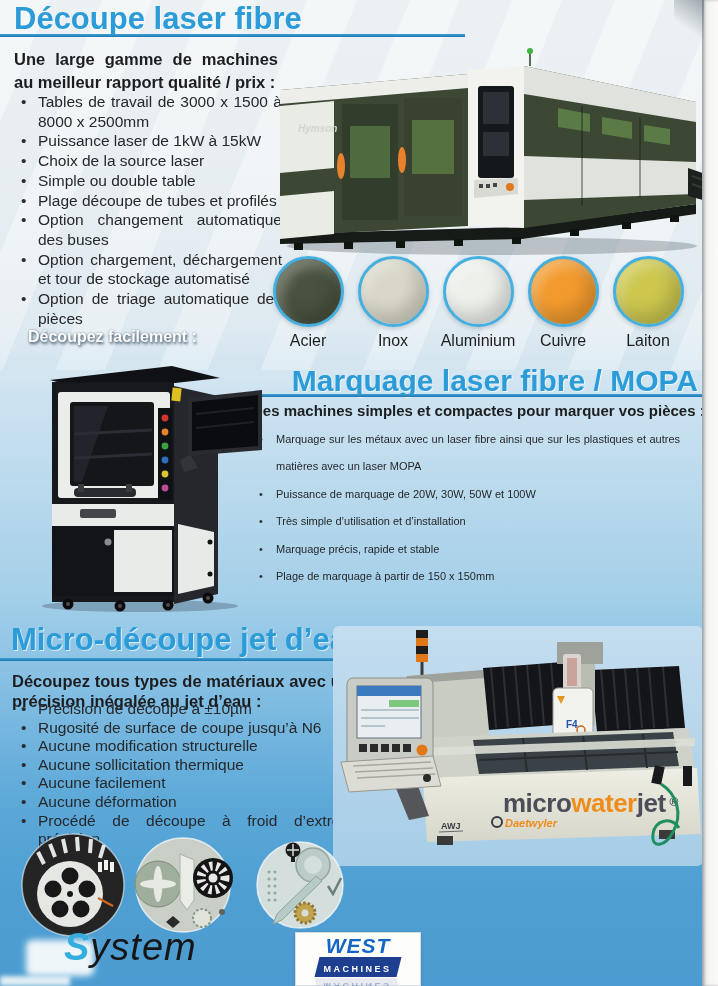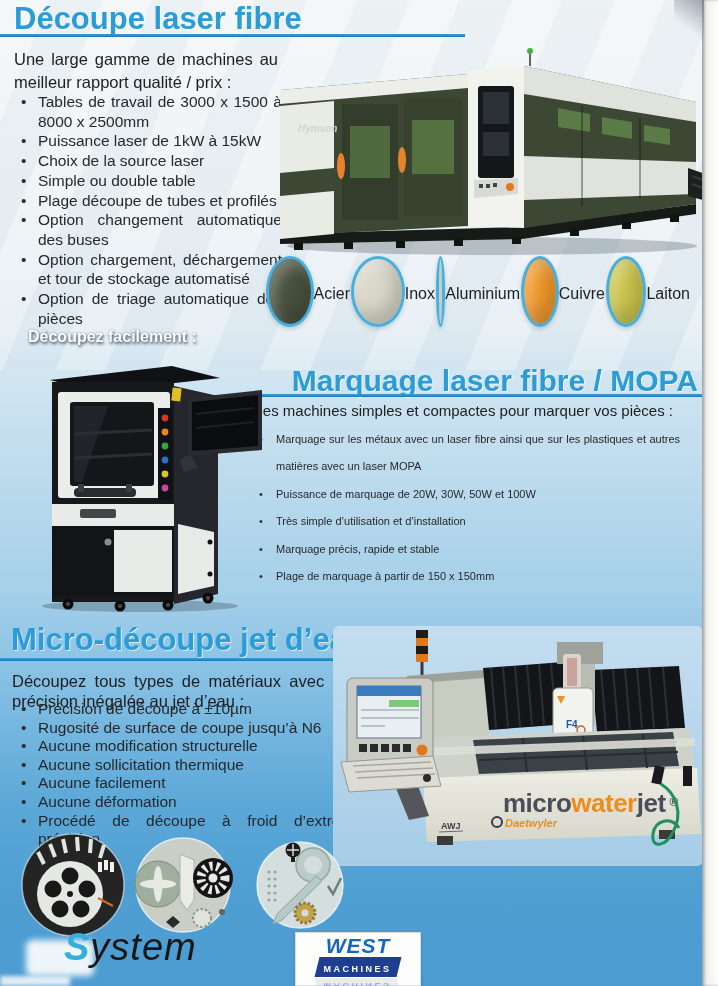--- a/index.html
+++ b/index.html
@@ -40,21 +40,21 @@
             text-shadow:1px 1px 0 rgba(255,255,255,.65); white-space:nowrap; }
   .rule { position:absolute; background:linear-gradient(180deg,#3e9ed2,#1f78b4); }
 
   .title1 { left:14px; top:1px; font-size:31px; }
   .rule1  { left:0; top:34px; width:465px; height:3px; }
   .title2 { right:20px; top:364px; font-size:30px; }
   .rule2  { left:251px; top:394px; width:453px; height:3px; }
   .title3 { left:11px; top:622px; font-size:31px; }
   .rule3  { left:0; top:658px; width:348px; height:3px; }
 
-  .intro { position:absolute; font-weight:normal; color:#1c1e20; text-align:justify; }
+  .intro { position:absolute; font-weight:bold; color:#1c1e20; text-align:justify; }
   .intro1 { left:14px; top:48px; width:264px; font-size:16.5px; line-height:23px; }
   .intro2 { left:252px; top:402px; width:430px; font-size:15px; line-height:18px; white-space:nowrap; text-align:left; }
   .intro3 { left:12px; top:672px; width:348px; font-size:16.5px; line-height:19.5px; }
 
   ul.blist { list-style:none; margin:0; padding:0; position:absolute; }
   ul.blist li { position:relative; padding-left:24px; color:#26282b; text-align:justify; }
   ul.blist li::before { content:"\2022"; position:absolute; left:7px; top:0; color:#2c2e30; }
   .blist1 { left:14px; top:92px;  width:268px; font-size:15.5px; }
   .blist1 li { line-height:19.7px; }
   .blist2 { left:252px; top:426px; width:428px; font-size:11px; }
@@ -64,21 +64,21 @@
 
   .cut-easily {
     position:absolute; left:28px; top:328px; font-size:16px; font-weight:bold;
     color:#fdfdfd; text-shadow:1px 2px 3px rgba(35,55,75,.8), 0 0 2px rgba(40,60,80,.5);
     white-space:nowrap;
   }
 
   
   .materials { position:absolute; left:266px; top:256px; width:424px;
                display:flex; justify-content:space-between; }
-  .mat { width:84px; display:flex; flex-direction:row; align-items:center; }
+  .mat { width:84px; display:flex; flex-direction:column; align-items:center; }
   .mat .dot {
     width:71px; height:71px; border-radius:50%;
     border:3px solid #45b0e0;
     box-shadow:inset -8px -10px 16px rgba(0,0,0,.18), inset 6px 8px 12px rgba(255,255,255,.28),
                0 2px 4px rgba(60,80,95,.25);
   }
   .mat .lbl { margin-top:5px; font-size:16px; color:#1d1f21; }
 
   
   .illus { position:absolute; }

